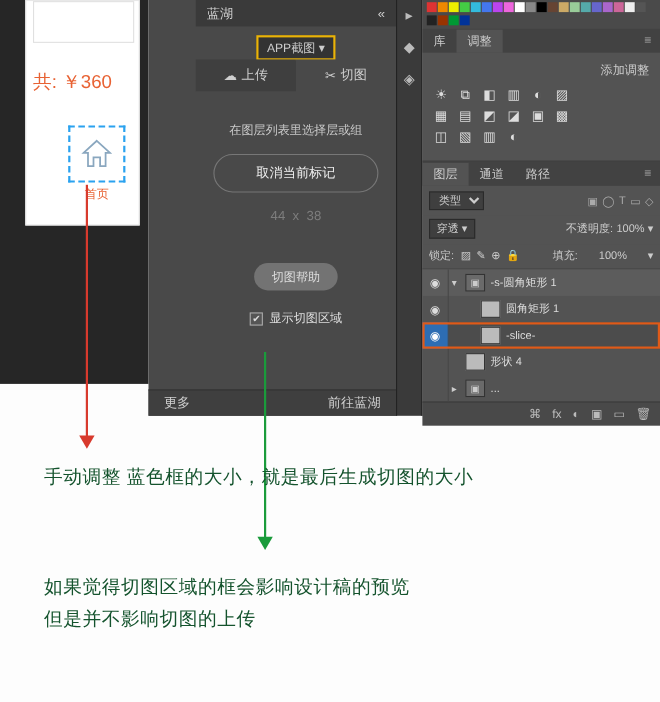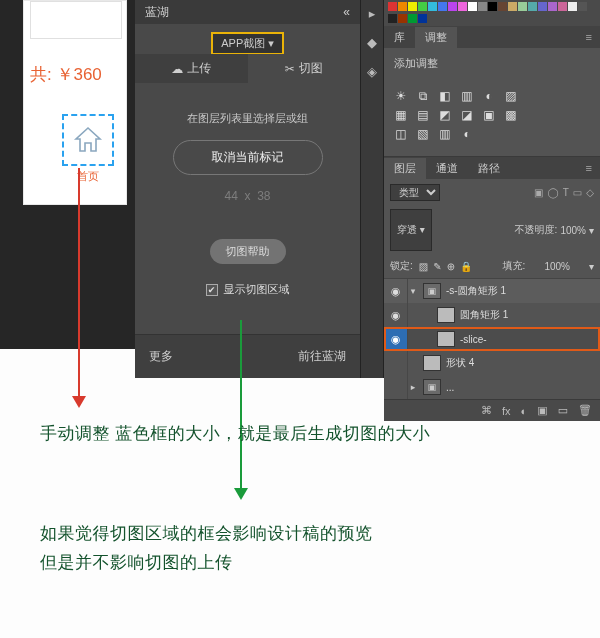--- a/index.html
+++ b/index.html
@@ -11,60 +11,60 @@
   
   .canvas-strip { position: absolute; top: 0; left: 0; width: 135px; height: 349px; background: #262626; }
   .canvas-content { position: absolute; top: 0; left: 23px; width: 104px; height: 205px; background: #fff; border: 1px solid #e8e8e8; }
   .mini-card { position: absolute; top: 0; left: 6px; width: 92px; height: 38px; border: 1px solid #e0e0e0; }
   .price-text { position: absolute; top: 62px; left: 6px; color: #e86233; font-size: 17px; }
   .icon-box { position: absolute; top: 113px; left: 38px; width: 52px; height: 52px; border: 2px dashed #2aa2ef; display: flex; align-items: center; justify-content: center; background: #fff; }
   .house-icon svg { display: block; }
   .icon-caption { position: absolute; top: 168px; left: 38px; width: 52px; text-align: center; font-size: 11px; color: #e86233; }
 
   
-  .lanhu-panel { position: absolute; top: 0; left: 135px; width: 225px; height: 378px; background: #494949; color: #cfcfcf; font-size: 12px; }
+  .lanhu-panel { position: absolute; top: 0; left: 135px; width: 225px; height: 378px; background: #494949; color: #cfcfcf; font-size: 12px; padding-left: 43px; }
   .lh-header { height: 24px; display: flex; align-items: center; justify-content: space-between; padding: 0 10px; background: #3a3a3a; }
   .lh-title-btn { background: #333; border: 2px solid #eab308; padding: 2px 8px; font-size: 11px; color: #ccc; display: inline-block; margin: 8px auto; }
   .lh-titlebar { text-align: center; height: 30px; }
   .lh-tabs { display: flex; }
   .lh-tab { flex: 1; text-align: center; padding: 6px 0; background: #3f3f3f; font-size: 12px; display: flex; align-items: center; justify-content: center; gap: 4px; }
   .lh-tab.active { background: #494949; }
   .lh-hint { text-align: center; margin-top: 28px; color: #c9c9c9; font-size: 11px; }
   .lh-cancel { width: 150px; margin: 14px auto 0; text-align: center; padding: 8px 0; border: 1px solid #777; border-radius: 18px; color: #eee; font-size: 12px; }
   .lh-dims { text-align: center; margin-top: 14px; color: #7d7d7d; font-size: 12px; }
   .lh-help { width: 76px; margin: 36px auto 0; text-align: center; background: #737373; border-radius: 14px; padding: 5px 0; font-size: 11px; color: #ddd; }
   .lh-show-row { display: flex; align-items: center; justify-content: center; gap: 6px; margin-top: 18px; font-size: 11px; color: #ddd; }
   .lh-checkbox { width: 12px; height: 12px; border: 1px solid #aaa; background: #555; display: inline-flex; align-items: center; justify-content: center; color: #ddd; font-size: 9px; }
-  .lh-footer { position: absolute; bottom: 0; left: 0; right: 0; height: 44px; display: flex; align-items: center; justify-content: space-between; padding: 0 14px; background: #3f3f3f; border-top: 1px solid #333; font-size: 12px; }
+  .lh-footer { position: absolute; bottom: 0; left: 0; right: 0; height: 24px; display: flex; align-items: center; justify-content: space-between; padding: 0 14px; background: #3f3f3f; border-top: 1px solid #333; font-size: 12px; }
 
   
   .icon-strip { position: absolute; top: 0; left: 360px; width: 24px; height: 378px; background: #3a3a3a; display: flex; flex-direction: column; align-items: center; gap: 14px; padding-top: 6px; border-left: 1px solid #222; border-right: 1px solid #222; }
   .icon-strip span { color: #bbb; font-size: 13px; }
 
   
   .right-panels { position: absolute; top: 0; left: 384px; width: 216px; height: 378px; background: #535353; color: #ccc; }
   .swatches { height: 26px; display: flex; flex-wrap: wrap; padding: 2px 4px; gap: 1px; background: #4a4a4a; }
   .sw { width: 9px; height: 9px; }
   .panel-tabs { display: flex; align-items: center; background: #424242; height: 22px; }
   .panel-tab { padding: 3px 10px; font-size: 11px; color: #ccc; }
   .panel-tab.active { background: #535353; }
   .panel-tab-menu { margin-left: auto; padding: 0 8px; color: #aaa; font-size: 11px; }
   .adjust-body { padding: 8px 10px 10px; border-bottom: 1px solid #3a3a3a; background: #535353; }
-  .adj-title { font-size: 11px; color: #ccc; margin-bottom: 18px; }
+  .adj-title { font-size: 11px; color: #ccc; margin-bottom: 8px; text-align: right; }
   .adj-row { display: flex; gap: 8px; margin-bottom: 5px; }
   .adj-row span { color: #ddd; font-size: 12px; width: 14px; text-align: center; }
 
   
   .layers-tabs { display: flex; align-items: center; background: #424242; height: 22px; }
   .layers-tabs .panel-tab.active { background: #535353; }
   .layer-controls { display: flex; align-items: center; gap: 6px; padding: 5px 6px; font-size: 10px; background: #535353; }
   .layer-controls select { background: #3f3f3f; color: #ccc; border: 1px solid #2a2a2a; font-size: 10px; padding: 1px 4px; }
   .lc-right { margin-left: auto; display: flex; gap: 4px; color: #aaa; }
   .opacity-row { display: flex; align-items: center; padding: 3px 6px 5px; font-size: 10px; color: #ccc; gap: 4px; background: #535353; }
-  .opacity-row .blend { background: #3f3f3f; border: 1px solid #2a2a2a; padding: 13px 6px; }
+  .opacity-row .blend { background: #3f3f3f; border: 1px solid #2a2a2a; padding: 1px 6px; }
   .opacity-row .right { margin-left: auto; display: flex; align-items: center; gap: 3px; }
   .lock-row { display: flex; align-items: center; padding: 3px 6px 5px; font-size: 10px; color: #ccc; gap: 6px; background: #535353; border-bottom: 1px solid #444; }
   .lock-row .right { margin-left: auto; display: flex; align-items: center; gap: 19px; }
 
   .layer-list { background: #535353; }
   .layer-row { display: flex; align-items: center; height: 24px; font-size: 10px; color: #ddd; }
   .layer-row.group { background: #5c5c5c; }
   .layer-row.selected { outline: 2px solid #e05a18; outline-offset: -2px; background: #4c4c4c; }
   .eye-cell { width: 24px; text-align: center; color: #ddd; font-size: 11px; border-right: 1px solid #474747; height: 100%; display: flex; align-items: center; justify-content: center; }
   .eye-cell.sel { background: #2d6db3; color: #fff; }

